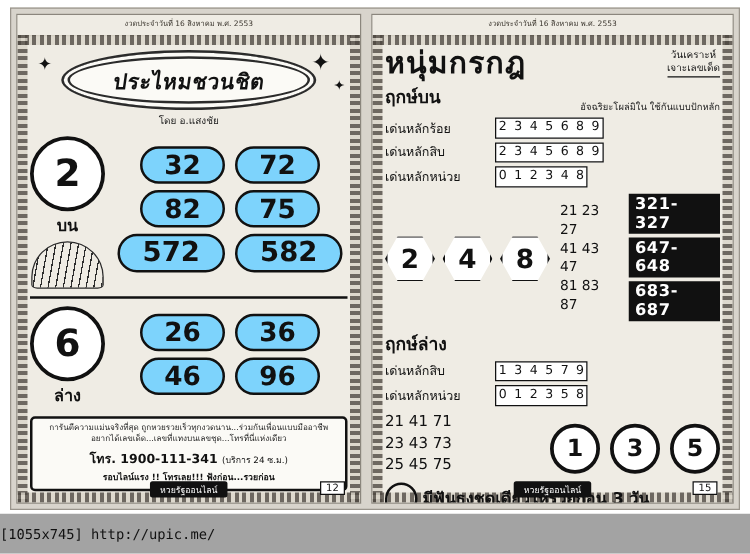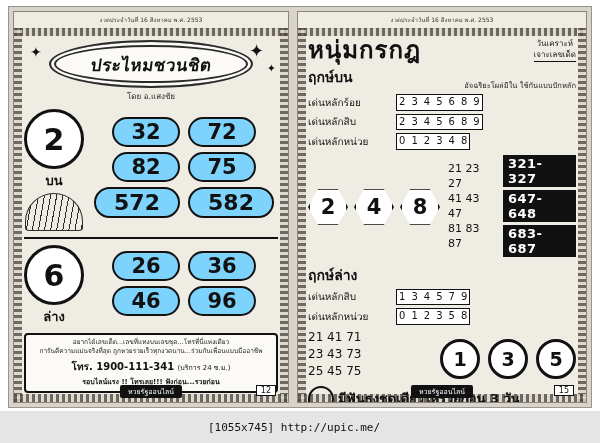--- a/index.html
+++ b/index.html
@@ -330,22 +330,22 @@
     width: 22px; height: 22px;
     border: 2px solid #111;
     border-radius: 50% 50% 50% 10%;
     flex: 0 0 auto;
   }
   
   .caption {
     position: absolute;
     left: 0; right: 0; bottom: 0;
     height: 32px;
-    background: #e5e5e5;
-    text-align: center;
+    background: #a3a3a3;
+    text-align: left;
     font-family: "DejaVu Sans Mono", monospace;
     font-size: 11px;
     color: #111;
     padding: 10px 12px 0 0;
     box-sizing: border-box;
   }
 </style>
 </head>
 <body>
 
@@ -407,22 +407,22 @@
               <div class="num-box">36</div>
             </div>
             <div class="num-row">
               <div class="num-box">46</div>
               <div class="num-box">96</div>
             </div>
           </div>
         </div>
 
         <div class="promo">
+          <div class="promo-line">การันตีความแม่นจริงที่สุด  ถูกหวยรวยเร็วทุกงวดนาน...ร่วมกันเพื่อนแบบมืออาชีพ</div>
           <div class="promo-line">อยากได้เลขเด็ด...เลขที่แทงบนเลขชุด...โทรที่นี่แห่งเดียว</div>
-          <div class="promo-line">การันตีความแม่นจริงที่สุด  ถูกหวยรวยเร็วทุกงวดนาน...ร่วมกันเพื่อนแบบมืออาชีพ</div>
           <div class="promo-phone">
             <span>โทร.</span>
             <span>1900-111-341</span>
             <span style="font-size:7px;font-weight:normal;">(บริการ 24 ซ.ม.)</span>
           </div>
           <div class="promo-foot">รอบไลน์แรง !! โทรเลย!!! ฟังก่อน...รวยก่อน</div>
         </div>
       </div>
 
       <div class="brand-tag">หวยรัฐออนไลน์</div>

